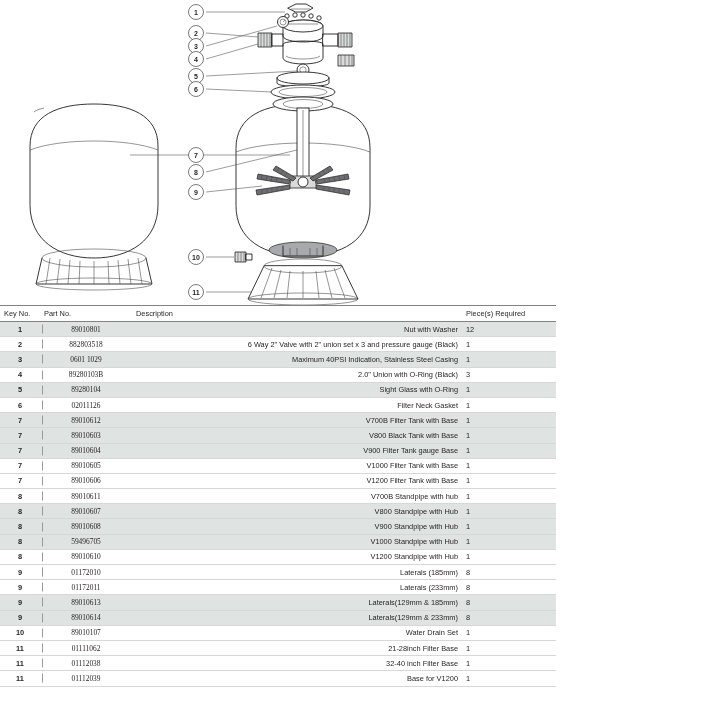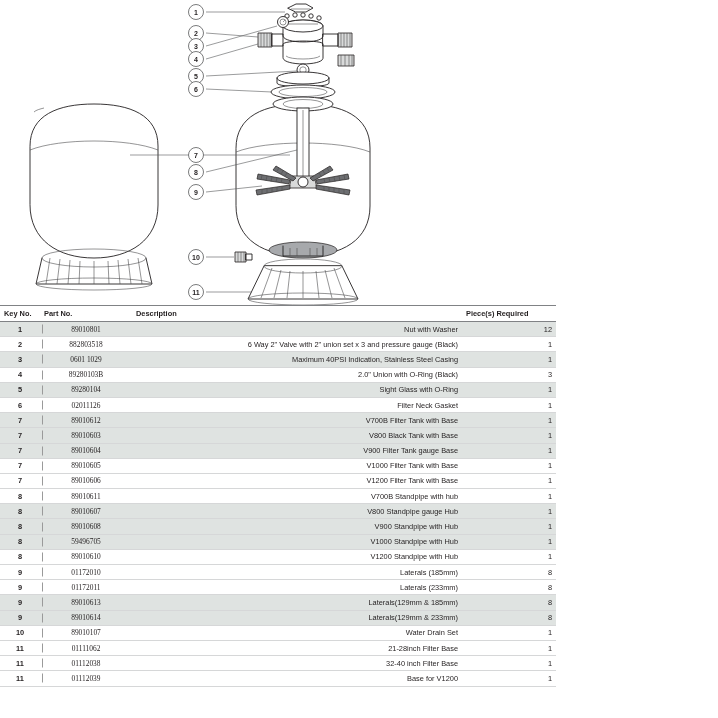--- a/index.html
+++ b/index.html
@@ -86,21 +86,21 @@
     top: 305px;
     width: 718px;
   }
   table.parts {
     border-collapse: collapse;
     width: 556px;
     font-size: 7.4px;
     table-layout: fixed;
   }
   table.parts th {
-    font-weight: bold;
+    font-weight: normal;
     font-size: 7.4px;
     text-align: left;
     padding: 3px 4px;
     border-top: 0.7px solid #808285;
     border-bottom: 0.7px solid #808285;
     background: #ffffff;
     color: #231f20;
   }
   table.parts td {
     padding: 2.6px 4px;
@@ -112,21 +112,21 @@
     background: #dfe3e1;
   }
   .col-key   { width: 40px;  text-align: center; }
   .col-part  { width: 92px;  text-align: center; }
   .col-desc  { width: 330px; text-align: left; margin-left: 11px; }
   .col-qty   { width: 94px;  text-align: center; }
 
   td.key  { text-align: center; font-weight: bold; }
   td.part { text-align: center; }
   td.desc { text-align: right; }
-  td.qty  { text-align: right; }
+  td.qty  { text-align: left; }
 
   th.col-qty { text-align: right; padding-right: 18px; }
   th.col-part { text-align: left; }
   th.col-key { text-align: left; }
 
   .tick {
     position: relative;
     font-family: Liberation Serif, serif;
   }
   .tick::before {
@@ -385,21 +385,21 @@
         </tr>
         <tr>
           <td class="key">8</td>
           <td class="part tick">89010611</td>
           <td class="desc">V700B Standpipe with hub</td>
           <td class="qty">1</td>
         </tr>
         <tr class="shaded">
           <td class="key">8</td>
           <td class="part tick">89010607</td>
-          <td class="desc">V800 Standpipe gauge Hub</td>
+          <td class="desc">V800 Standpipe with Hub</td>
           <td class="qty">1</td>
         </tr>
         <tr class="shaded">
           <td class="key">8</td>
           <td class="part tick">89010608</td>
           <td class="desc">V900 Standpipe with Hub</td>
           <td class="qty">1</td>
         </tr>
         <tr class="shaded">
           <td class="key">8</td>

